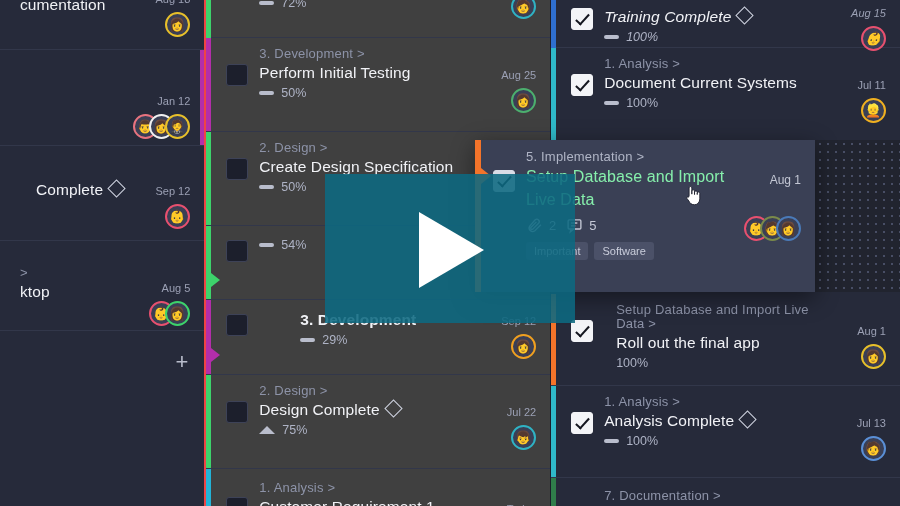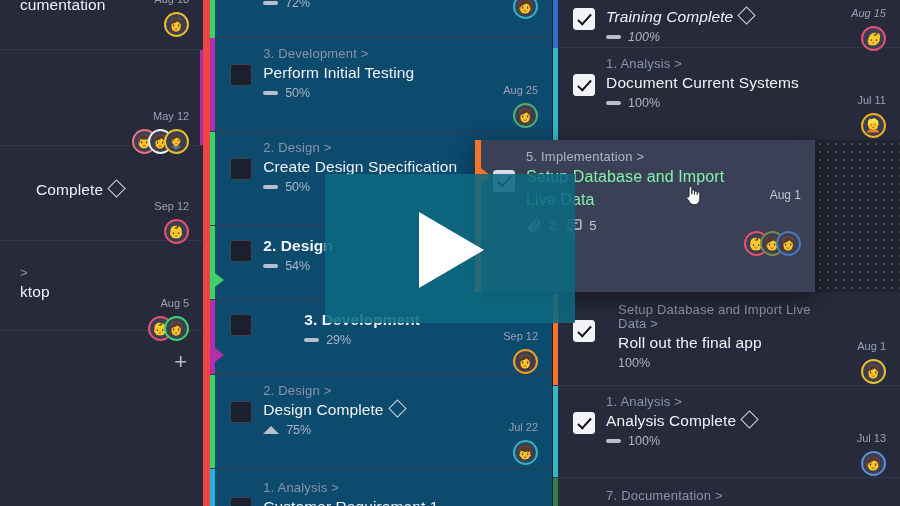--- a/index.html
+++ b/index.html
@@ -8,21 +8,21 @@
     background:#262a3a;
     font-family:"Liberation Sans","DejaVu Sans",sans-serif;
     color:#e8eaf0;
     position:relative;
   }
   .board{position:absolute;inset:0;display:flex;}
 
   
   .col{position:relative;height:100%;overflow:hidden;}
   .col-left{width:205px;background:#262a3a;}
-  .col-mid{width:345px;background:#0c4a6e;border-left:7px solid #ef4444;}
+  .col-mid{width:345px;background:#404040;border-left:2px solid #ef4444;}
   .col-right{width:350px;background:#262a3a;border-left:1px solid #1b1e2b;}
 
   
   .row{
     position:relative;
     box-sizing:border-box;
     border-bottom:1px solid #32374a;
     padding:9px 14px 9px 20px;
     display:flex;
     align-items:flex-start;
@@ -48,21 +48,21 @@
   .title{font-size:15.5px;color:#f1f2f6;line-height:21px;letter-spacing:.1px;
          white-space:nowrap;overflow:hidden;}
   .title.wrap{white-space:normal;}
   .diamond{display:inline-block;width:11px;height:11px;border:1.6px solid #cfd3e0;
            transform:rotate(45deg);margin-left:7px;vertical-align:0px;}
   .prog{display:flex;align-items:center;gap:7px;margin-top:3px;font-size:12.5px;color:#aeb3c5;}
   .dash{display:inline-block;width:15px;height:4px;border-radius:2px;background:#b9bdcc;}
   .tri{display:inline-block;width:0;height:0;border-left:8px solid transparent;
        border-right:8px solid transparent;border-bottom:8px solid #b9bdcc;}
   .right{flex:0 0 auto;text-align:right;padding-left:8px;min-width:52px;}
-  .date{font-size:11px;color:#9ba0b4;line-height:15px;margin-top:20px;}
+  .date{font-size:11px;color:#9ba0b4;line-height:15px;margin-top:5px;}
   .avatars{display:flex;justify-content:flex-end;margin-top:5px;}
   .av{width:25px;height:25px;border-radius:50%;border:2.5px solid #e86a6a;
       box-sizing:border-box;display:flex;align-items:center;justify-content:center;
       font-size:13px;background:#3a3f55;margin-left:-9px;line-height:1;}
   .av:first-child{margin-left:0;}
   .plus{position:absolute;right:16px;font-size:22px;color:#b9bdcc;line-height:1;}
 
   
   .meta{display:flex;align-items:center;gap:6px;margin-top:6px;font-size:13px;color:#c4c8d6;}
   .meta svg{display:block;}
@@ -125,21 +125,21 @@
         <div class="avatars">
           <div class="av" style="border-color:#e8c02a;">👩</div>
         </div>
       </div>
     </div>
 
     <div class="row" style="height:96px;">
       <div class="bar" style="background:#b32eaa;left:200px;width:5px;"></div>
       <div class="body"></div>
       <div class="right" style="margin-top:30px;">
-        <div class="date">May 12</div>
+        <div class="date">Jan 12</div>
         <div class="avatars">
           <div class="av" style="border-color:#e8737f;">👨</div>
           <div class="av" style="border-color:#f0f0f0;">👩</div>
           <div class="av" style="border-color:#e8c02a;">🤵</div>
         </div>
       </div>
     </div>
 
     <div class="row" style="height:95px;padding-left:36px;">
       <div class="body">
@@ -221,21 +221,20 @@
           <span class="dash"></span>
           <span>50%</span>
         </div>
       </div>
     </div>
 
     <div class="row" style="height:74px;">
       <div class="bar arrow" style="background:#3dd36b;color:#3dd36b;"></div>
       <div class="chk empty" style="margin-top:5px;"></div>
       <div class="body">
-        <div class="title" style="font-weight:bold;">2. Design</div>
         <div class="prog">
           <span class="dash"></span>
           <span>54%</span>
         </div>
       </div>
     </div>
 
     <div class="row" style="height:75px;gap:41px;">
       <div class="bar arrow" style="background:#b32eaa;color:#b32eaa;"></div>
       <div class="chk empty" style="margin-top:5px;"></div>
@@ -395,20 +394,24 @@
       </svg>
       <span>2</span>
       <svg width="17" height="17" viewBox="0 0 24 24" fill="none" stroke="#c4c8d6" stroke-width="1.9" style="margin-left:4px;">
         <rect x="3" y="4" width="18" height="13" rx="1.5"></rect>
           <path d="M7 17l-1 4 5-4"></path>
         <line x1="7" y1="8.5" x2="16" y2="8.5"></line>
           <line x1="7" y1="12.5" x2="13" y2="12.5"></line>
       </svg>
       <span>5</span>
     </div>
+    <div class="tags">
+      <div class="tag">Important</div>
+      <div class="tag">Software</div>
+    </div>
   </div>
   <div class="right" style="margin-top:18px;">
     <div class="date">Aug 1</div>
     <div class="avatars" style="margin-top:28px;">
       <div class="av" style="border-color:#e8506f;">👶</div>
       <div class="av" style="border-color:#7a8a4a;">🧑</div>
       <div class="av" style="border-color:#4a7ab8;">👩</div>
     </div>
   </div>
 </div>

